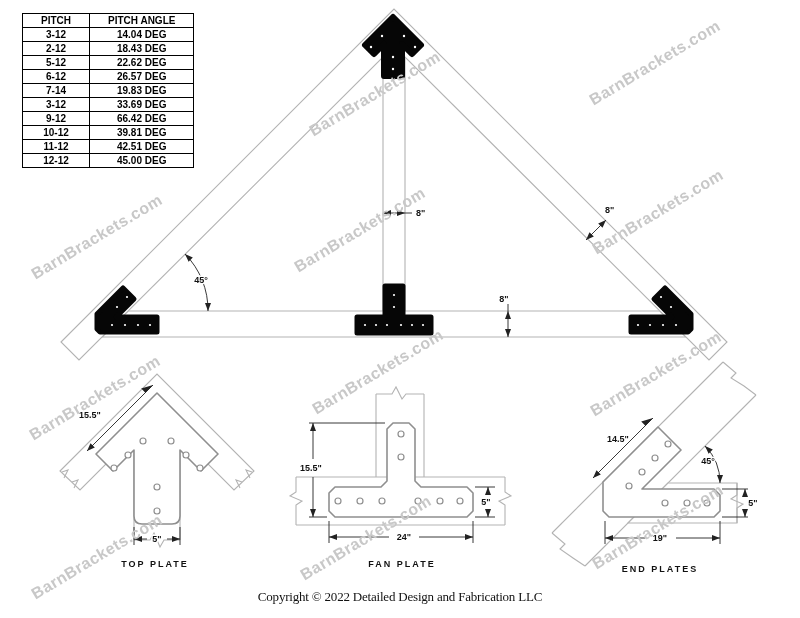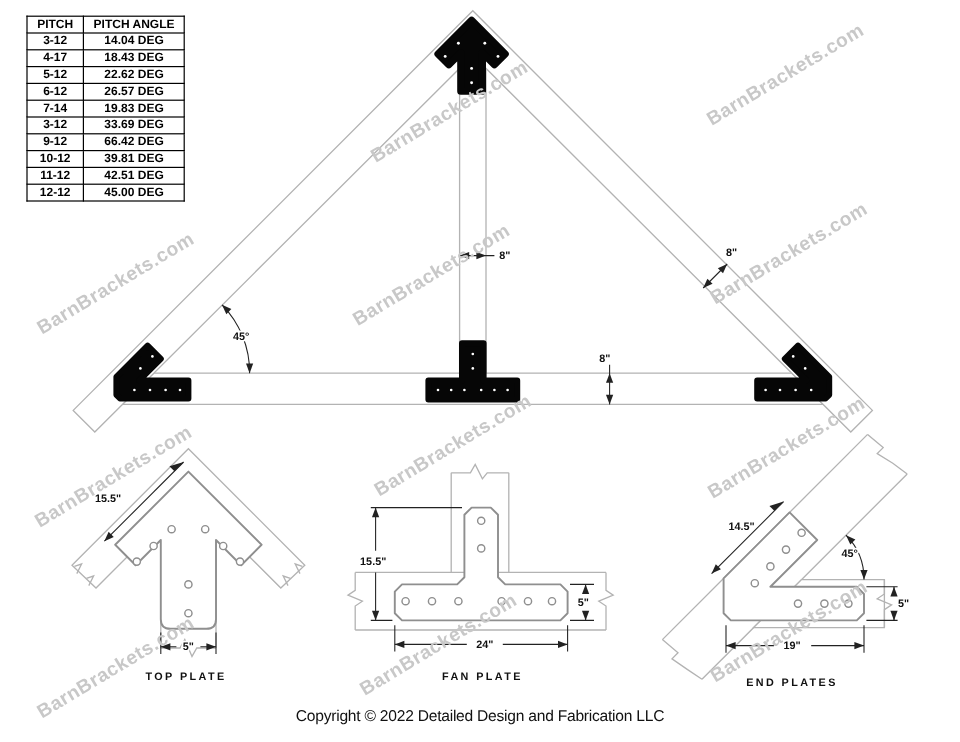--- a/index.html
+++ b/index.html
@@ -6,23 +6,23 @@
   .canvas{position:relative;width:800px;height:618px;background:#ffffff;overflow:hidden;
           font-family:"Liberation Sans", sans-serif;}
   .drawing{position:absolute;left:0;top:0;z-index:2;}
   .wm{position:absolute;z-index:3;color:#c8c8c8;font-size:16px;font-weight:600;
       letter-spacing:0.5px;white-space:nowrap;transform:translate(-50%,-50%) rotate(-31deg);
       pointer-events:none;}
   .pitch-table{position:absolute;left:22px;top:13px;z-index:4;border-collapse:collapse;
       font-size:10px;font-weight:bold;color:#000;}
   .pitch-table td,.pitch-table th{border:1px solid #000;text-align:center;padding:1px 9px;
       height:11px;white-space:nowrap;}
-  .pitch-table th{padding:1px 8px;text-align:center;}
+  .pitch-table th{padding:1px 18px;text-align:center;}
   .copyright{position:absolute;left:0;right:0;top:589px;z-index:4;text-align:center;
-      font-size:13px;letter-spacing:-0.2px;color:#111;}
+      font-size:13px;letter-spacing:-0.2px;color:#111;font-family:Liberation Serif, serif;}
   svg text{font-family:"Liberation Sans", sans-serif;}
   .dim-t{font-size:9px;font-weight:bold;fill:#111;paint-order:stroke;stroke:#fff;stroke-width:3px;}
   .cap-t{font-size:9px;font-weight:bold;fill:#111;letter-spacing:2px;}
   .beam{fill:#fff;stroke:#b3b3b3;stroke-width:1.1;}
   .beaml{fill:none;stroke:#b3b3b3;stroke-width:1.1;}
   .plate{fill:#fff;stroke:#8f8f8f;stroke-width:1.6;stroke-linejoin:round;}
   .hole{fill:#fff;stroke:#8f8f8f;stroke-width:1.2;}
   .blk{fill:#060606;stroke:#060606;stroke-linejoin:round;}
   .dot{fill:#fff;}
   .dim{fill:none;stroke:#222;stroke-width:0.9;}
@@ -246,21 +246,21 @@
     <tbody>
         <tr>
       <th>PITCH</th>
       <th>PITCH ANGLE</th>
     </tr>
     <tr>
           <td>3-12</td>
           <td>14.04 DEG</td>
         </tr>
     <tr>
-          <td>4-17</td>
+          <td>2-12</td>
           <td>18.43 DEG</td>
         </tr>
     <tr>
           <td>5-12</td>
           <td>22.62 DEG</td>
         </tr>
     <tr>
           <td>6-12</td>
           <td>26.57 DEG</td>
         </tr>

